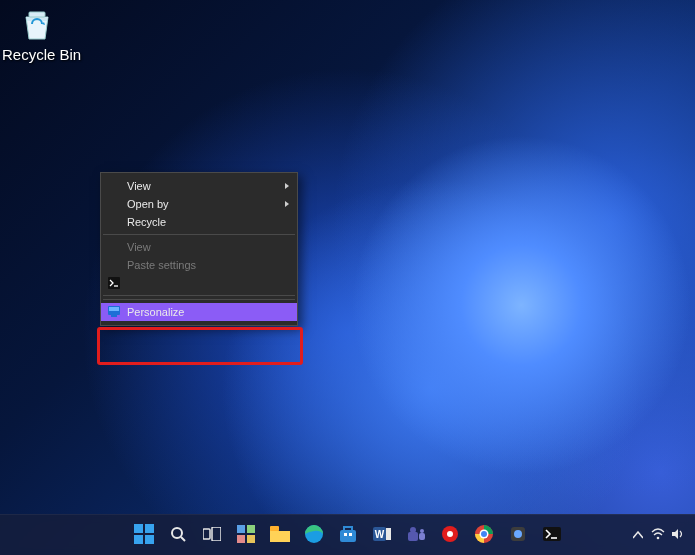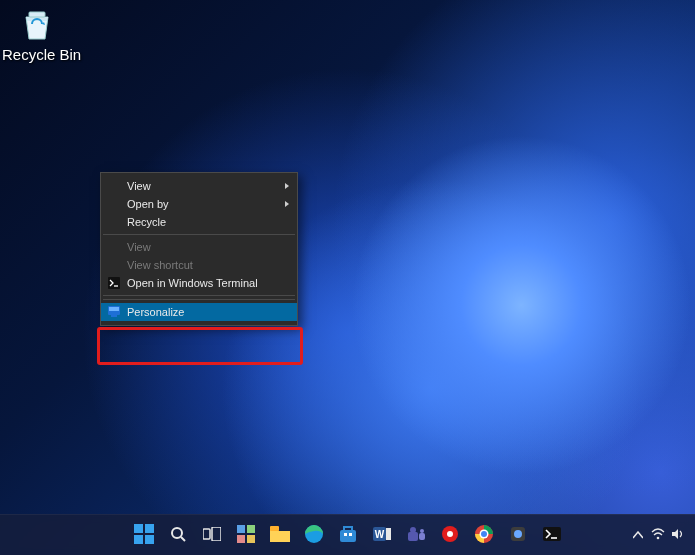--- a/index.html
+++ b/index.html
@@ -83,21 +83,21 @@
 
   
   #highlight {
     position: absolute;
     left: 97px; top: 327px;
     width: 200px; height: 32px;
     border: 3px solid #e11d1d;
     border-radius: 3px;
     pointer-events: none;
   }
-  .ctx-item.hovered { background: #0369a1; }
+  .ctx-item.hovered { background: #8b5cf6; }
 
   
   #taskbar {
     position: absolute; left: 0; right: 0; bottom: 0;
     height: 40px;
     background: rgba(20, 30, 60, .88);
     backdrop-filter: blur(4px);
     display: flex;
     align-items: center;
     justify-content: center;
@@ -149,31 +149,30 @@
       <span>Open by</span>
     </div>
     <div class="ctx-item">
       <span>Recycle</span>
     </div>
     <div class="ctx-sep"></div>
     <div class="ctx-item disabled">
       <span>View</span>
     </div>
     <div class="ctx-item disabled">
-      <span>View shortcut</span>
+      <span>Paste settings</span>
     </div>
     <div class="ctx-item">
       <span class="mi">
         <svg width="12" height="12" viewBox="0 0 12 12">
           <rect x="0" y="0" width="12" height="12" rx="1" fill="#111"></rect>
           <path d="M2 3 L5 6 L2 9" stroke="#fff" stroke-width="1.3" fill="none"></path>
           <path d="M6 9 L10 9" stroke="#fff" stroke-width="1.3"></path>
         </svg>
       </span>
-      <span>Open in Windows Terminal</span>
     </div>
     <div class="ctx-sep"></div>
     <div class="ctx-sep"></div>
     <div class="ctx-item hovered">
       <span class="mi">
         <svg width="12" height="12" viewBox="0 0 12 12">
           <rect x="0" y="0" width="12" height="9" rx="1" fill="#1d6fd6"></rect>
           <rect x="1" y="1" width="10" height="4" fill="#6bb3ff"></rect>
           <rect x="3" y="9" width="6" height="2" fill="#1d6fd6"></rect>
         </svg>

